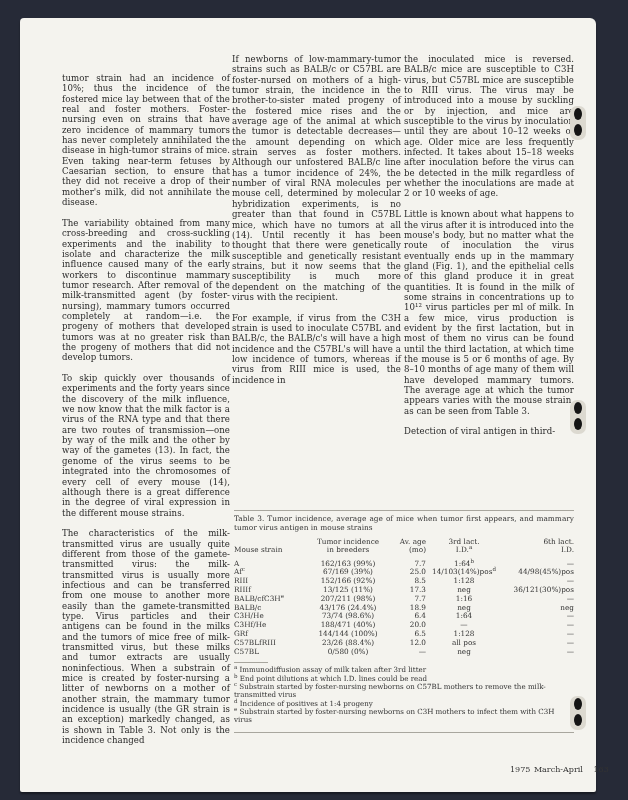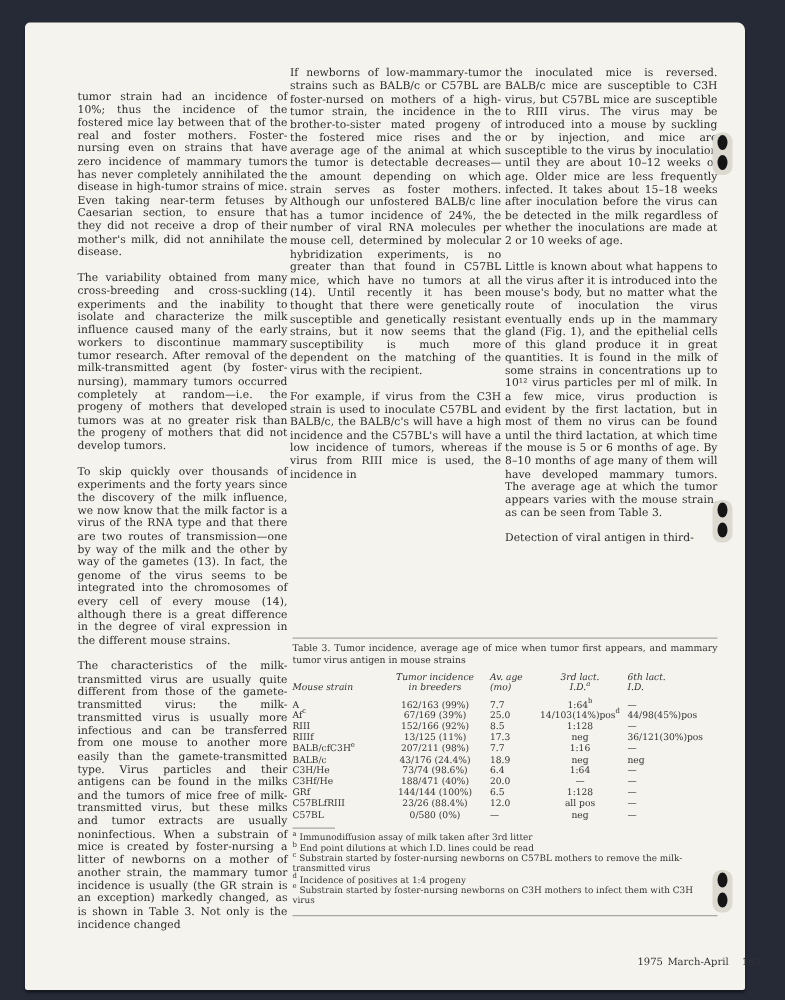--- a/index.html
+++ b/index.html
@@ -40,30 +40,30 @@
   }
   .rule { border-top: 1px solid #a8a69e; }
   .caption { margin-top: 4px; text-align: justify; }
   table.data {
     border-collapse: collapse;
     width: 100%;
     margin-top: 6px;
     font-size: 7.3px;
   }
   table.data th {
-    font-weight: normal; font-style: italic;
+    font-weight: normal; 
     vertical-align: bottom; padding: 0 0 5px 0;
     line-height: 8.2px;
   }
   table.data td { padding: 0; line-height: 8.8px; white-space: nowrap; }
   .c-strain { text-align: left; width: 70px; }
   .c-inc { text-align: center; width: 88px; }
-  .c-age { text-align: left; width: 34px; }
+  .c-age { text-align: right; width: 34px; }
   .c-l3 { text-align: center; width: 76px; }
-  .c-l6 { text-align: left; }
+  .c-l6 { text-align: right; }
   .short-rule { width: 34px; border-top: 1px solid #a8a69e; margin: 6px 0 3px 0; }
   .footnotes { font-size: 7.1px; line-height: 8.3px; }
   .footnotes div { text-indent: 0; }
   .end-rule { border-top: 1px solid #a8a69e; margin-top: 8px; width: 100%; }
 
   .folio {
     position: absolute;
     left: 478px; top: 765px;
     font-size: 8px; color: #333;
     word-spacing: 1px;

